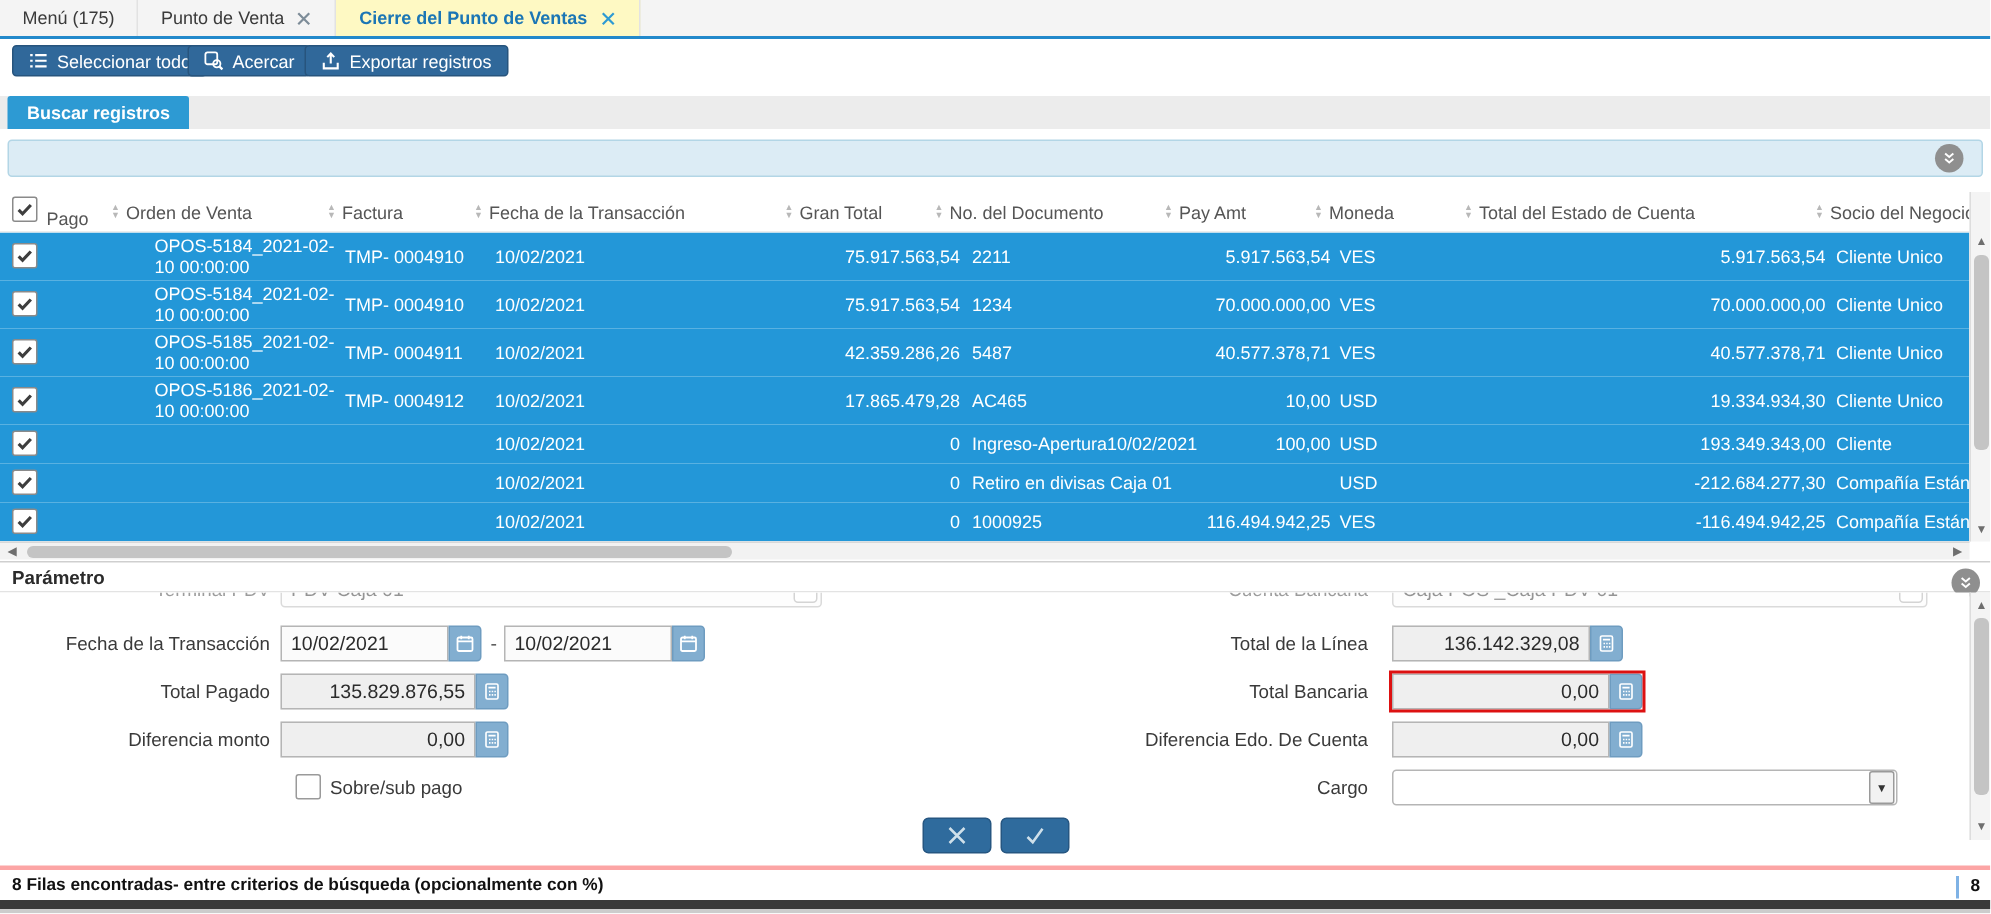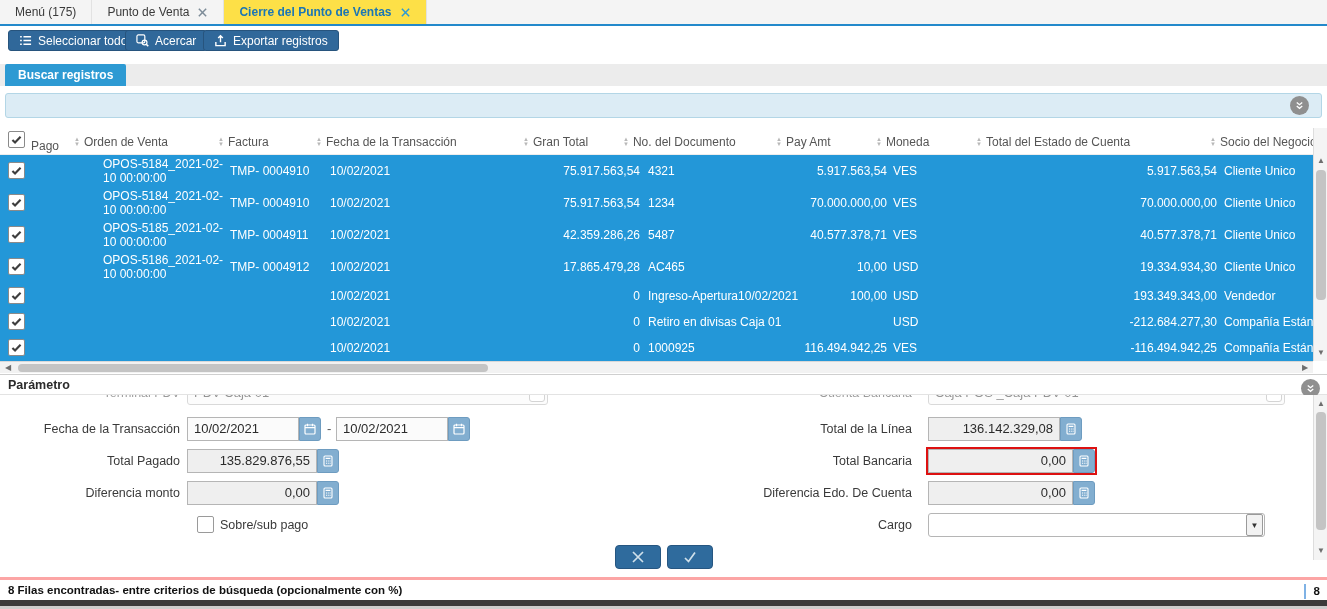--- a/index.html
+++ b/index.html
@@ -5,21 +5,21 @@
   * { margin:0; padding:0; box-sizing:border-box; }
   html,body { width:1327px; height:609px; overflow:hidden; background:#fff;
     font-family:"Liberation Sans","DejaVu Sans",sans-serif; }
   .screen { position:relative; width:1327px; height:609px; background:#fff; overflow:hidden; }
 
   
   .tabbar { position:absolute; top:0; left:0; right:0; height:26px; background:#f4f4f4;
     border-bottom:2px solid #2389cb; display:flex; align-items:stretch; }
   .tab { display:flex; align-items:center; gap:8px; padding:0 15px; font-size:12px; color:#3a3a3a;
     border-right:1px solid #e2e2e2; cursor:default; background:#f4f4f4; }
-  .tab.active { background:#fde047; color:#1b76b5; font-weight:bold; }
+  .tab.active { background:#fef9c3; color:#1b76b5; font-weight:bold; }
   .tab .closex { width:11px; height:11px; }
   .tab .closex path { stroke:#7d8c98; stroke-width:1.6; }
   .tab.active .closex path { stroke:#2d9ad3; }
 
   
   .toolbar { position:absolute; top:28px; left:0; right:0; height:25px; background:#fff; }
   .tbtn { position:absolute; top:2px; height:21px; background:#30689a; color:#fff; font-size:12px;
     border:1px solid #27547d; border-radius:3px; display:flex; align-items:center; gap:6px;
     padding:0 10px; cursor:pointer; }
   .tbtn svg { width:13px; height:13px; }
@@ -263,21 +263,21 @@
       <div class="grow tall">
         <span class="rcb cbbox">
           <svg viewBox="0 0 16 16">
             <path d="M3 8.5l3.2 3.2L13 4.5" fill="none" stroke="#3e3e3e" stroke-width="2.6"></path>
           </svg>
         </span>
         <span class="cell c-orden">OPOS-5184_2021-02-10 00:00:00</span>
         <span class="cell c-fact">TMP- 0004910</span>
         <span class="cell c-fecha">10/02/2021</span>
         <span class="cell c-gran">75.917.563,54</span>
-        <span class="cell c-doc">4321</span>
+        <span class="cell c-doc">2211</span>
         <span class="cell c-pay">5.917.563,54</span>
         <span class="cell c-mon">VES</span>
         <span class="cell c-tsc">5.917.563,54</span>
         <span class="cell c-socio">Cliente Unico</span>
       </div>
       <div class="grow tall">
         <span class="rcb cbbox">
           <svg viewBox="0 0 16 16">
             <path d="M3 8.5l3.2 3.2L13 4.5" fill="none" stroke="#3e3e3e" stroke-width="2.6"></path>
           </svg>
@@ -331,21 +331,21 @@
           </svg>
         </span>
         <span class="cell c-orden"></span>
         <span class="cell c-fact"></span>
         <span class="cell c-fecha">10/02/2021</span>
         <span class="cell c-gran">0</span>
         <span class="cell c-doc">Ingreso-Apertura10/02/2021</span>
         <span class="cell c-pay">100,00</span>
         <span class="cell c-mon">USD</span>
         <span class="cell c-tsc">193.349.343,00</span>
-        <span class="cell c-socio">Vendedor</span>
+        <span class="cell c-socio">Cliente</span>
       </div>
       <div class="grow short">
         <span class="rcb cbbox">
           <svg viewBox="0 0 16 16">
             <path d="M3 8.5l3.2 3.2L13 4.5" fill="none" stroke="#3e3e3e" stroke-width="2.6"></path>
           </svg>
         </span>
         <span class="cell c-orden"></span>
         <span class="cell c-fact"></span>
         <span class="cell c-fecha">10/02/2021</span>

